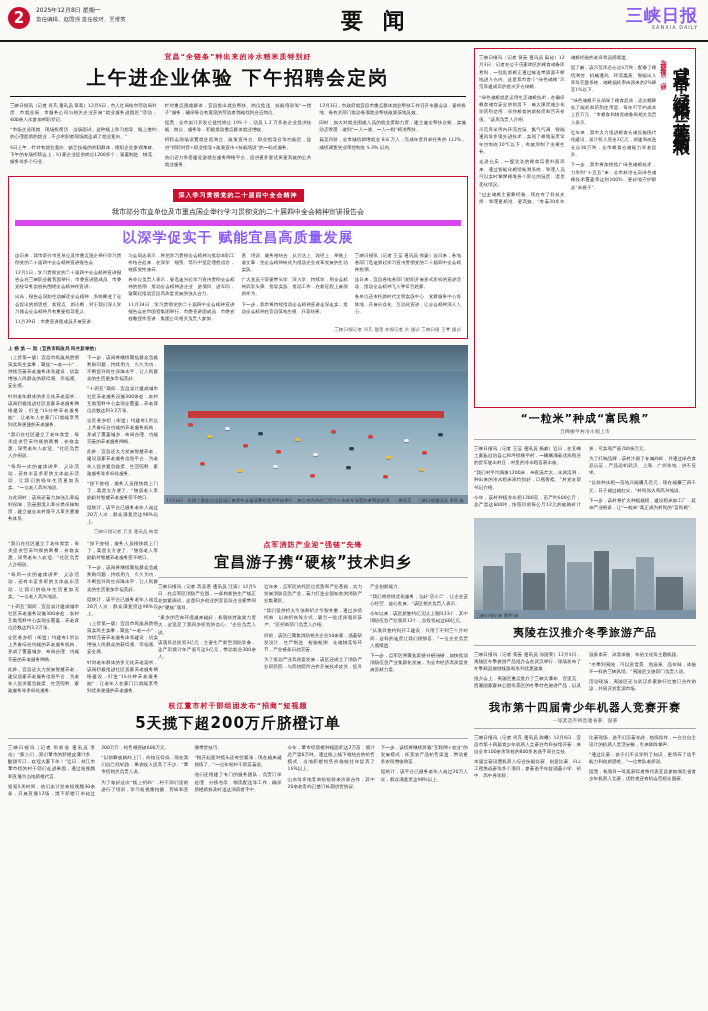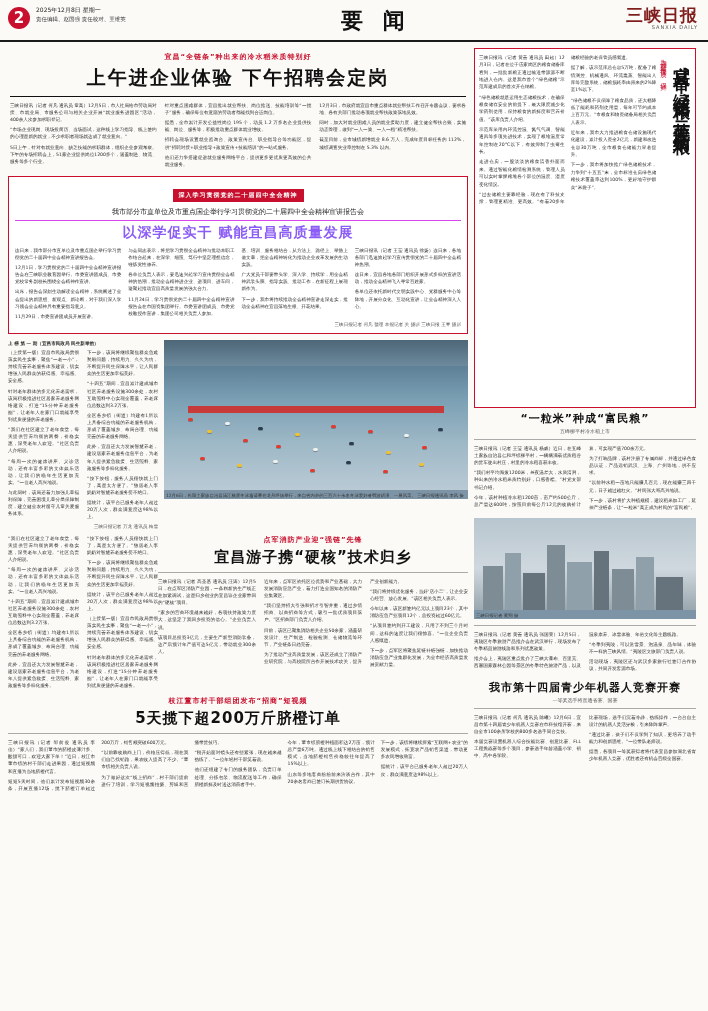--- a/index.html
+++ b/index.html
@@ -37,21 +37,21 @@
   .mh-date{font-size:6px;color:#222;}
   .mh-editors{font-size:5.5px;color:#333;margin-top:2px;}
   .mh-center{
     flex:1;text-align:center;font-size:22px;font-weight:bold;
     letter-spacing:6px;color:#111;margin-top:0px;
   }
   .mh-logo{
     flex:0 0 auto;text-align:right;line-height:1.1;
   }
   .mh-logo .lg{
-    font-size:17px;font-weight:bold;color:#7f1d1d;letter-spacing:1px;
+    font-size:17px;font-weight:bold;color:#8b5cf6;letter-spacing:1px;
     font-family:"DejaVu Serif","Liberation Serif",serif;
   }
   .mh-logo .sub{font-size:5px;color:#555;letter-spacing:1px;}
 
   
   .body-wrap{
     display:flex;
     padding:6px 8px 10px 8px;
     gap:6px;
     box-sizing:border-box;
@@ -100,21 +100,21 @@
     padding:5px 6px 6px 6px;
     background:#fff;
   }
   .banner-tag{
     display:inline-block;background:#c8102e;color:#fff;
     font-size:6px;padding:2px 6px;letter-spacing:1px;font-weight:bold;
     margin-bottom:3px;
   }
   .banner-sub{
     font-size:7px;color:#222;text-align:center;margin:2px 0 3px 0;
-    border-bottom:1px solid #d946ef;padding-bottom:3px;
+    border-bottom:6px solid #d946ef;padding-bottom:3px;
   }
   .banner-head{
     font-size:14px;font-weight:bold;text-align:center;color:#8b5cf6;
     letter-spacing:1px;margin:3px 0 5px 0;
   }
 
   
   .photo{
     position:relative;background:#7d94a6;overflow:hidden;
   }
@@ -408,20 +408,21 @@
           <span class="bld l" style="left:42%;width:11%;height:52%"></span>
           <span class="bld d" style="left:54%;width:7%;height:64%"></span>
           <span class="bld" style="left:62%;width:10%;height:44%"></span>
           <span class="bld l" style="left:73%;width:8%;height:58%"></span>
           <span class="bld d" style="left:82%;width:12%;height:36%"></span>
         </div>
         <div class="cap">三峡日报记者 黄翔 摄</div>
       </div>
 
       <div class="sec" style="margin-top:6px;">
+        <div class="sec-head">夷陵在汉推介冬季旅游产品</div>
         <div class="rule-thin"></div>
         <div class="tiny cols2">
           <p>三峡日报讯（记者 黄善 通讯员 张国荣）12月5日，夷陵区冬季旅游产品推介会在武汉举行，现场发布了冬季精品旅游线路和系列优惠政策。</p>
           <p>推介会上，夷陵区重点推介了三峡大瀑布、百里荒、西塞国家森林公园等景区的冬季特色旅游产品，以及温泉康养、冰雪体验、年俗文化等主题线路。</p>
           <p>“冬季到夷陵，可以赏雪景、泡温泉、品年味，体验不一样的三峡风情。”夷陵区文旅部门负责人说。</p>
           <p>活动现场，夷陵区还与武汉多家旅行社签订合作协议，共同开发客源市场。</p>
         </div>
       </div>
 
       <div class="sec">

